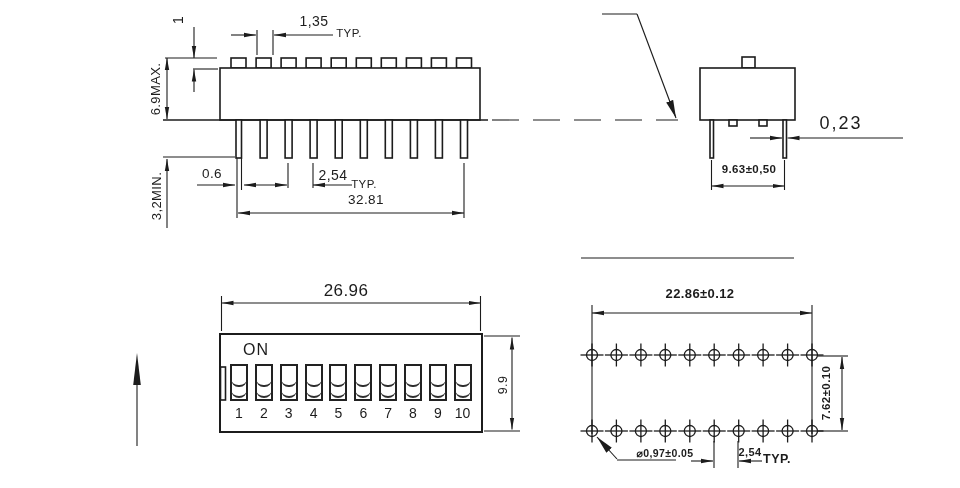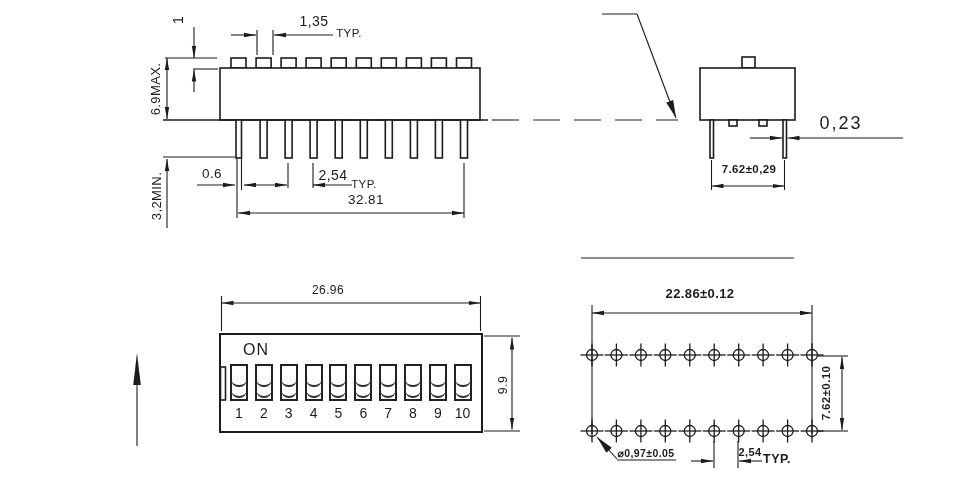--- a/index.html
+++ b/index.html
@@ -338,25 +338,25 @@
     <span class="lbl" style="left:314px;top:21px;font-size:14px">1,35</span>
     <span class="lbl" style="left:349px;top:34px;font-size:11.5px">TYP.</span>
     <span class="lbl rot" style="left:155px;top:89px;font-size:13px">6.9MAX.</span>
     <span class="lbl rot" style="left:156px;top:196px;font-size:13px">3,2MIN.</span>
     <span class="lbl" style="left:212px;top:174px;font-size:13.5px">0.6</span>
     <span class="lbl" style="left:333px;top:175px;font-size:14px">2,54</span>
     <span class="lbl" style="left:364px;top:185px;font-size:11.5px">TYP.</span>
     <span class="lbl" style="left:366px;top:200px;font-size:13.5px">32.81</span>
 
     <span class="lbl" style="left:841px;top:123px;font-size:18px;letter-spacing:2px">0,23</span>
-    <span class="lbl b" style="left:749px;top:170px;font-size:11.5px">7.62±0,29</span>
-
-    <span class="lbl" style="left:328px;top:290px;font-size:12px">26.96</span>
+    <span class="lbl b" style="left:749px;top:170px;font-size:11.5px">9.63±0,50</span>
+
+    <span class="lbl" style="left:346px;top:290px;font-size:17px">26.96</span>
     <span class="lbl" style="left:256px;top:350px;font-size:16px;letter-spacing:1px">ON</span>
     <span class="lbl rot" style="left:503px;top:385px;font-size:12.5px">9.9</span>
 
     <span class="lbl b" style="left:700px;top:293px;font-size:13px">22.86±0.12</span>
     <span class="lbl b rot" style="left:827px;top:393px;font-size:11.5px">7.62±0.10</span>
-    <span class="lbl b" style="left:646px;top:453px;font-size:10.5px">⌀0,97±0.05</span>
+    <span class="lbl b" style="left:665px;top:453px;font-size:10.5px">⌀0,97±0.05</span>
     <span class="lbl b" style="left:750px;top:452px;font-size:11px">2,54</span>
     <span class="lbl b" style="left:777px;top:459px;font-size:12.5px">TYP.</span>
   </div>
 </div>
 
 </body></html>

